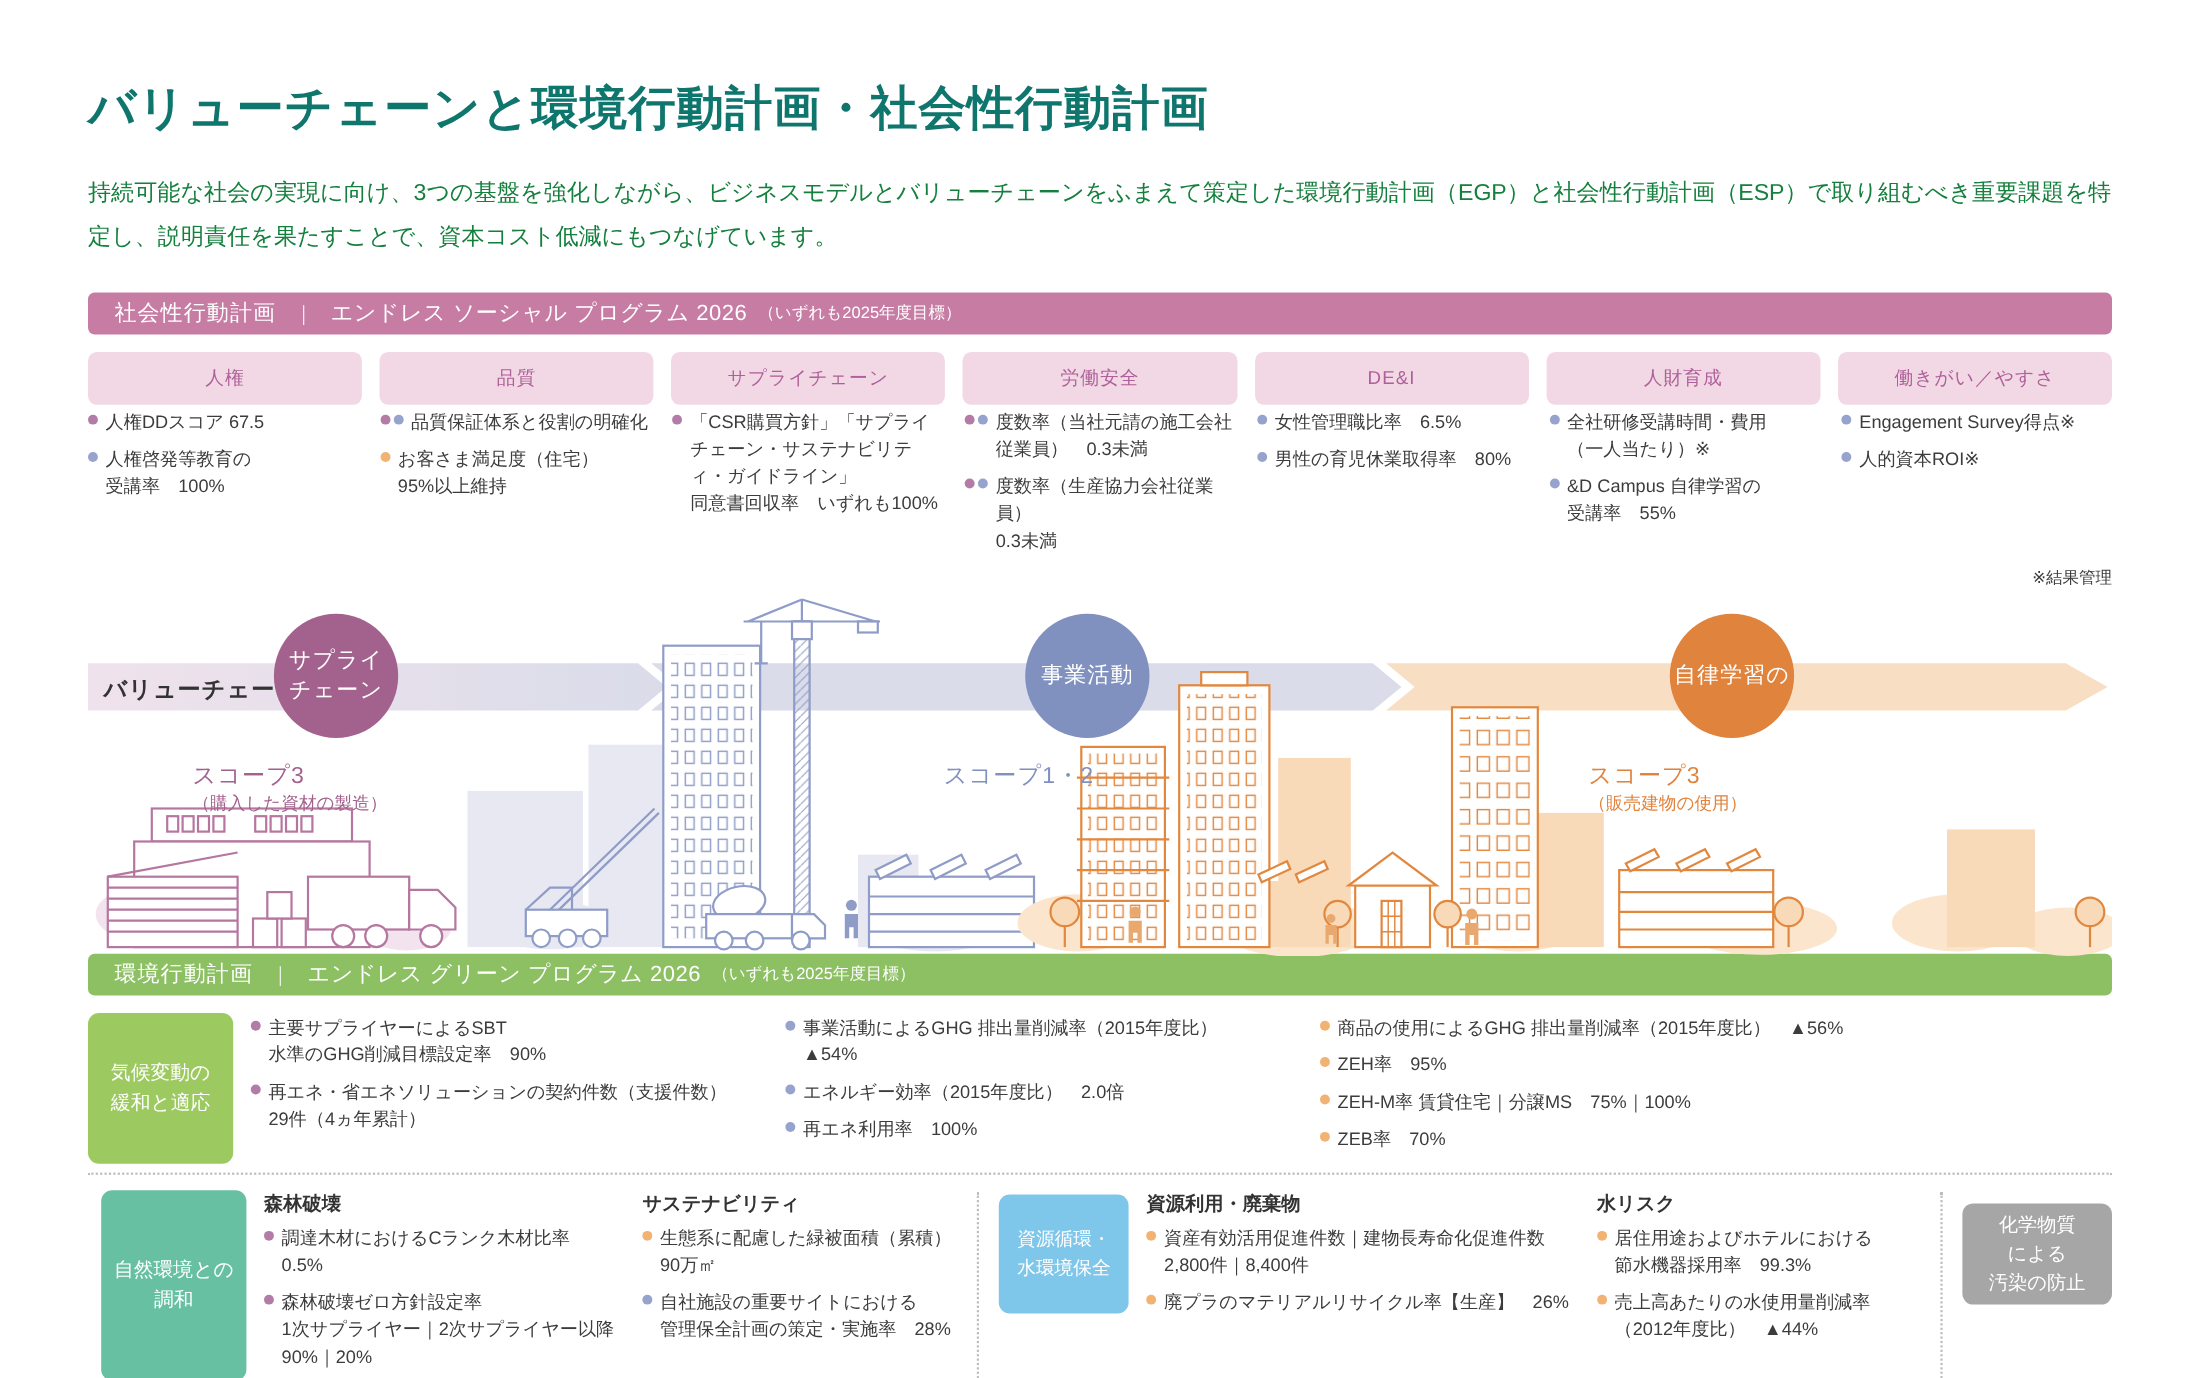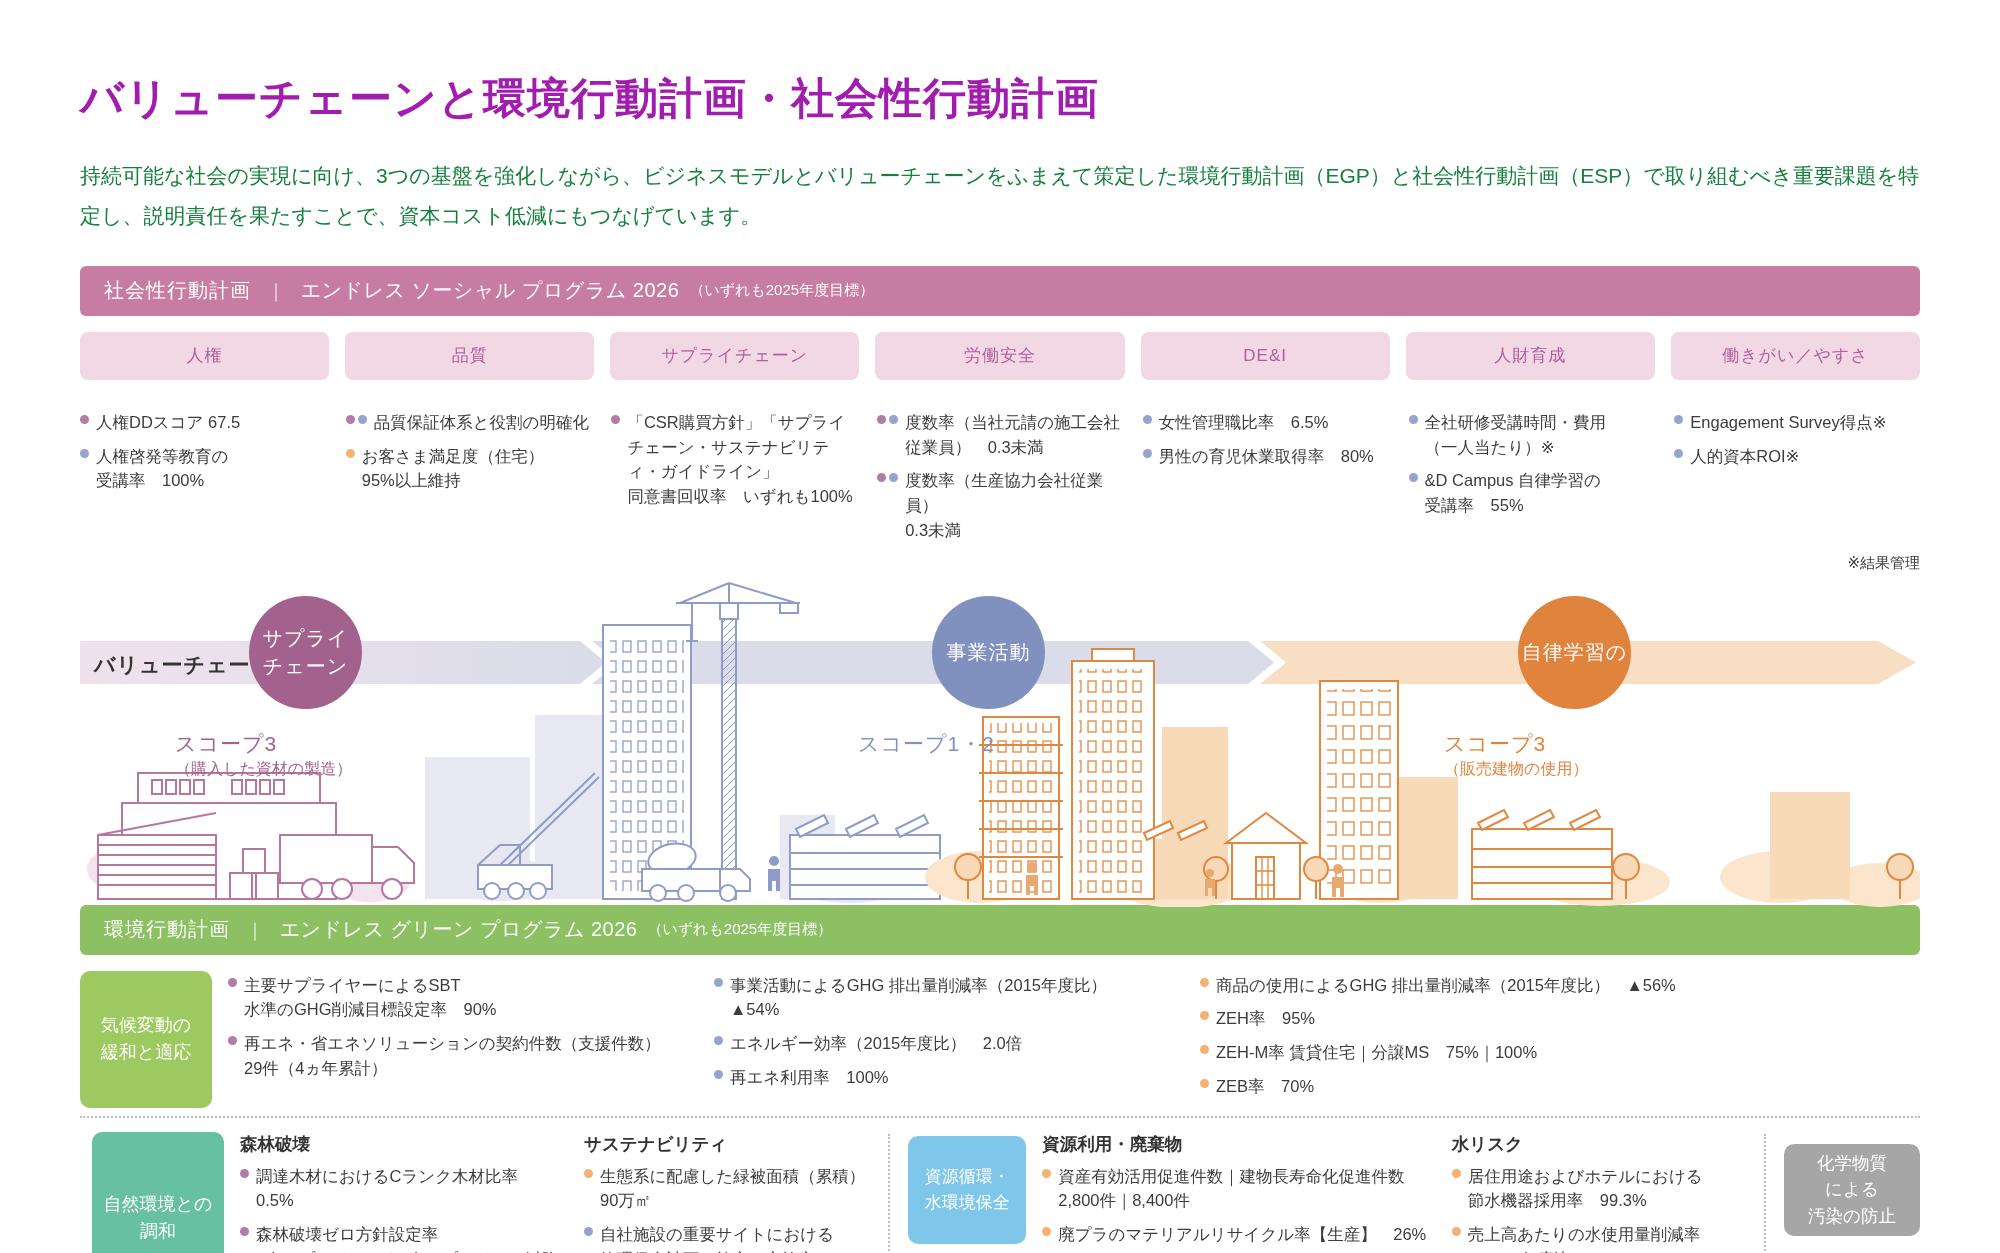--- a/index.html
+++ b/index.html
@@ -7,35 +7,35 @@
     --green-banner:#8cc063; --green-box:#9dca60; --teal-box:#67c0a1;
     --blue-box:#7fc7ea; --gray-box:#a6a6a7;
     --dot-purple:#b27ca6; --dot-blue:#95a3cd; --dot-orange:#f2b272;
     --circle-supply:#a3618d; --circle-business:#8191bf; --circle-town:#e0833c;
     --accent-red:#df3c2d; --text-main:#3c3c3c;
   }
   *{margin:0;padding:0;box-sizing:border-box;}
   html,body{width:2000px;height:1253px;background:#fff;overflow:hidden;}
   body{font-family:"Liberation Sans","DejaVu Sans",sans-serif;color:var(--text-main);}
   .page{width:2000px;height:1253px;padding:70px 80px 0;position:relative;}
-  h1.title{font-size:43px;font-weight:bold;letter-spacing:1px;color:#a21caf;margin-bottom:28px;}
+  h1.title{font-size:43px;font-weight:bold;letter-spacing:1px;color:#0f766e;margin-bottom:28px;}
   .intro{font-size:21px;line-height:1.9;margin-bottom:30px;color:#15803d;}
 
-  .banner{height:50px;border-radius:6px;display:flex;align-items:center;padding:17px 24px;color:#fff;}
+  .banner{height:38px;border-radius:6px;display:flex;align-items:center;padding:17px 24px;color:#fff;}
   .banner.pink{background:var(--pink-banner);}
   .banner.green{background:var(--green-banner);}
   .banner .b-title{font-size:20px;letter-spacing:1px;}
   .banner .b-div{font-size:18px;margin:0 16px;opacity:.85;}
   .banner .b-prog{font-size:20px;letter-spacing:.5px;}
   .banner .b-note{font-size:15px;margin-left:10px;}
 
   .pill-row{display:grid;grid-template-columns:repeat(7,1fr);gap:16px;margin-top:16px;}
   .pill{height:48px;border-radius:8px;background:var(--pink-pill-bg);color:var(--pink-pill-text);
         display:flex;align-items:center;justify-content:center;font-size:17px;letter-spacing:1px;}
-  .cat-row{display:grid;grid-template-columns:repeat(7,1fr);gap:20px;margin-top:30px;min-height:118px;}
+  .cat-row{display:grid;grid-template-columns:repeat(7,1fr);gap:20px;margin-top:4px;min-height:118px;}
 
   .item{display:flex;gap:7px;margin-bottom:9px;font-size:16.5px;line-height:1.5;}
   .dots{display:flex;gap:3px;padding-top:5px;flex:none;}
   .dot{width:9px;height:9px;border-radius:50%;display:inline-block;}
   .dot.purple{background:var(--dot-purple);} .dot.blue{background:var(--dot-blue);} .dot.orange{background:var(--dot-orange);}
   .txt{white-space:pre-line;}
 
   .social-note{text-align:right;font-size:15px;margin-top:2px;}
 
   

